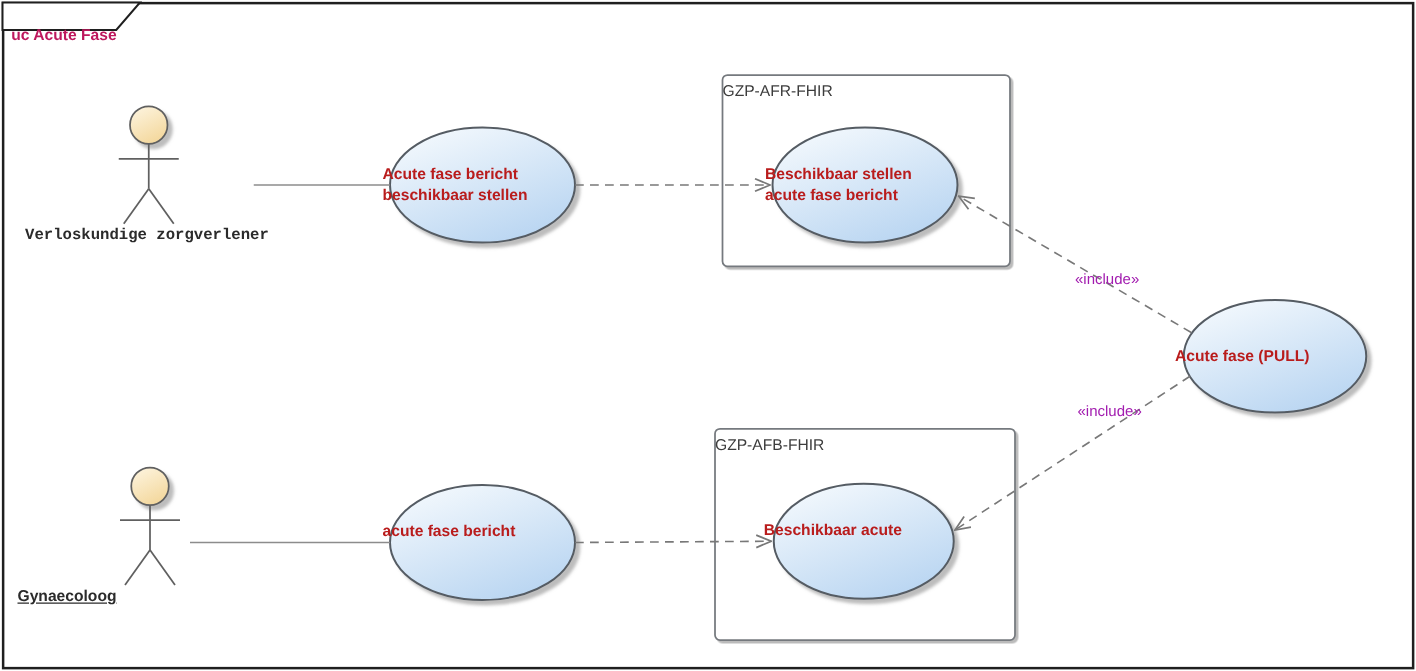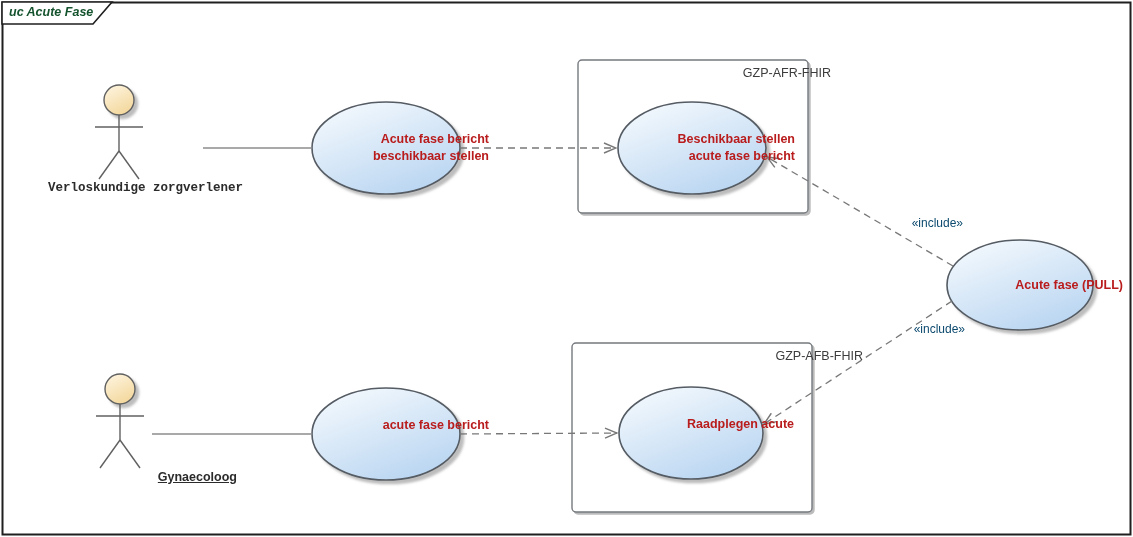--- a/index.html
+++ b/index.html
@@ -4,37 +4,37 @@
 <style>
   html,body{margin:0;padding:0;background:#fff;}
   .canvas{
     position:relative;
     width:1133px;height:537px;
     font-family:"Liberation Sans", sans-serif;
     background:#ffffff;
     overflow:hidden;
   }
   .canvas svg{position:absolute;left:0;top:0;}
-  .lbl{position:absolute;text-align:right;padding-left:23px;}
+  .lbl{position:absolute;text-align:left;}
   .tab-title{
-    position:absolute;left:9px;top:5px;
-    font-size:12.5px;font-weight:bold;color:#14532d;white-space:nowrap;font-style:italic;
+    position:absolute;left:9px;top:21px;
+    font-size:12.5px;font-weight:bold;color:#be185d;white-space:nowrap;
   }
   .actor-label{
     font-size:12.5px;font-weight:bold;color:#2b2b2b;white-space:nowrap;
   }
   .system-label{
     font-size:12.5px;color:#3c3c3c;white-space:nowrap;
   }
   .uc-label{
     font-size:12.5px;font-weight:bold;color:#b91c1c;line-height:17px;
   }
   .uc-label span{display:block;white-space:nowrap;}
   .include-label{
-    font-size:12px;color:#0c4a6e;white-space:nowrap;
+    font-size:12px;color:#a21caf;white-space:nowrap;
   }
 </style>
 </head>
 <body>
 
 <div class="canvas">
 
   <svg width="1133" height="537" viewBox="0 0 1133 537">
     <defs>
       <linearGradient id="ucFill" x1="0" y1="0" x2="0.6" y2="1">
@@ -107,21 +107,21 @@
     <span>beschikbaar stellen</span>
   </div>
   <div class="lbl uc-label" style="left:612px;top:131px;width:160px;">
     <span>Beschikbaar stellen</span>
     <span>acute fase bericht</span>
   </div>
   <div class="lbl uc-label" style="left:306px;top:417px;width:160px;">
     <span>acute fase bericht</span>
   </div>
   <div class="lbl uc-label" style="left:611px;top:416px;width:160px;">
-    <span>Raadplegen acute</span>
+    <span>Beschikbaar acute</span>
   </div>
   <div class="lbl uc-label" style="left:940px;top:277px;width:160px;">
     <span>Acute fase (PULL)</span>
   </div>
 
   <div class="lbl include-label" style="left:860px;top:216px;width:80px;">«include»</div>
   <div class="lbl include-label" style="left:862px;top:322px;width:80px;">«include»</div>
 
 </div>
 

